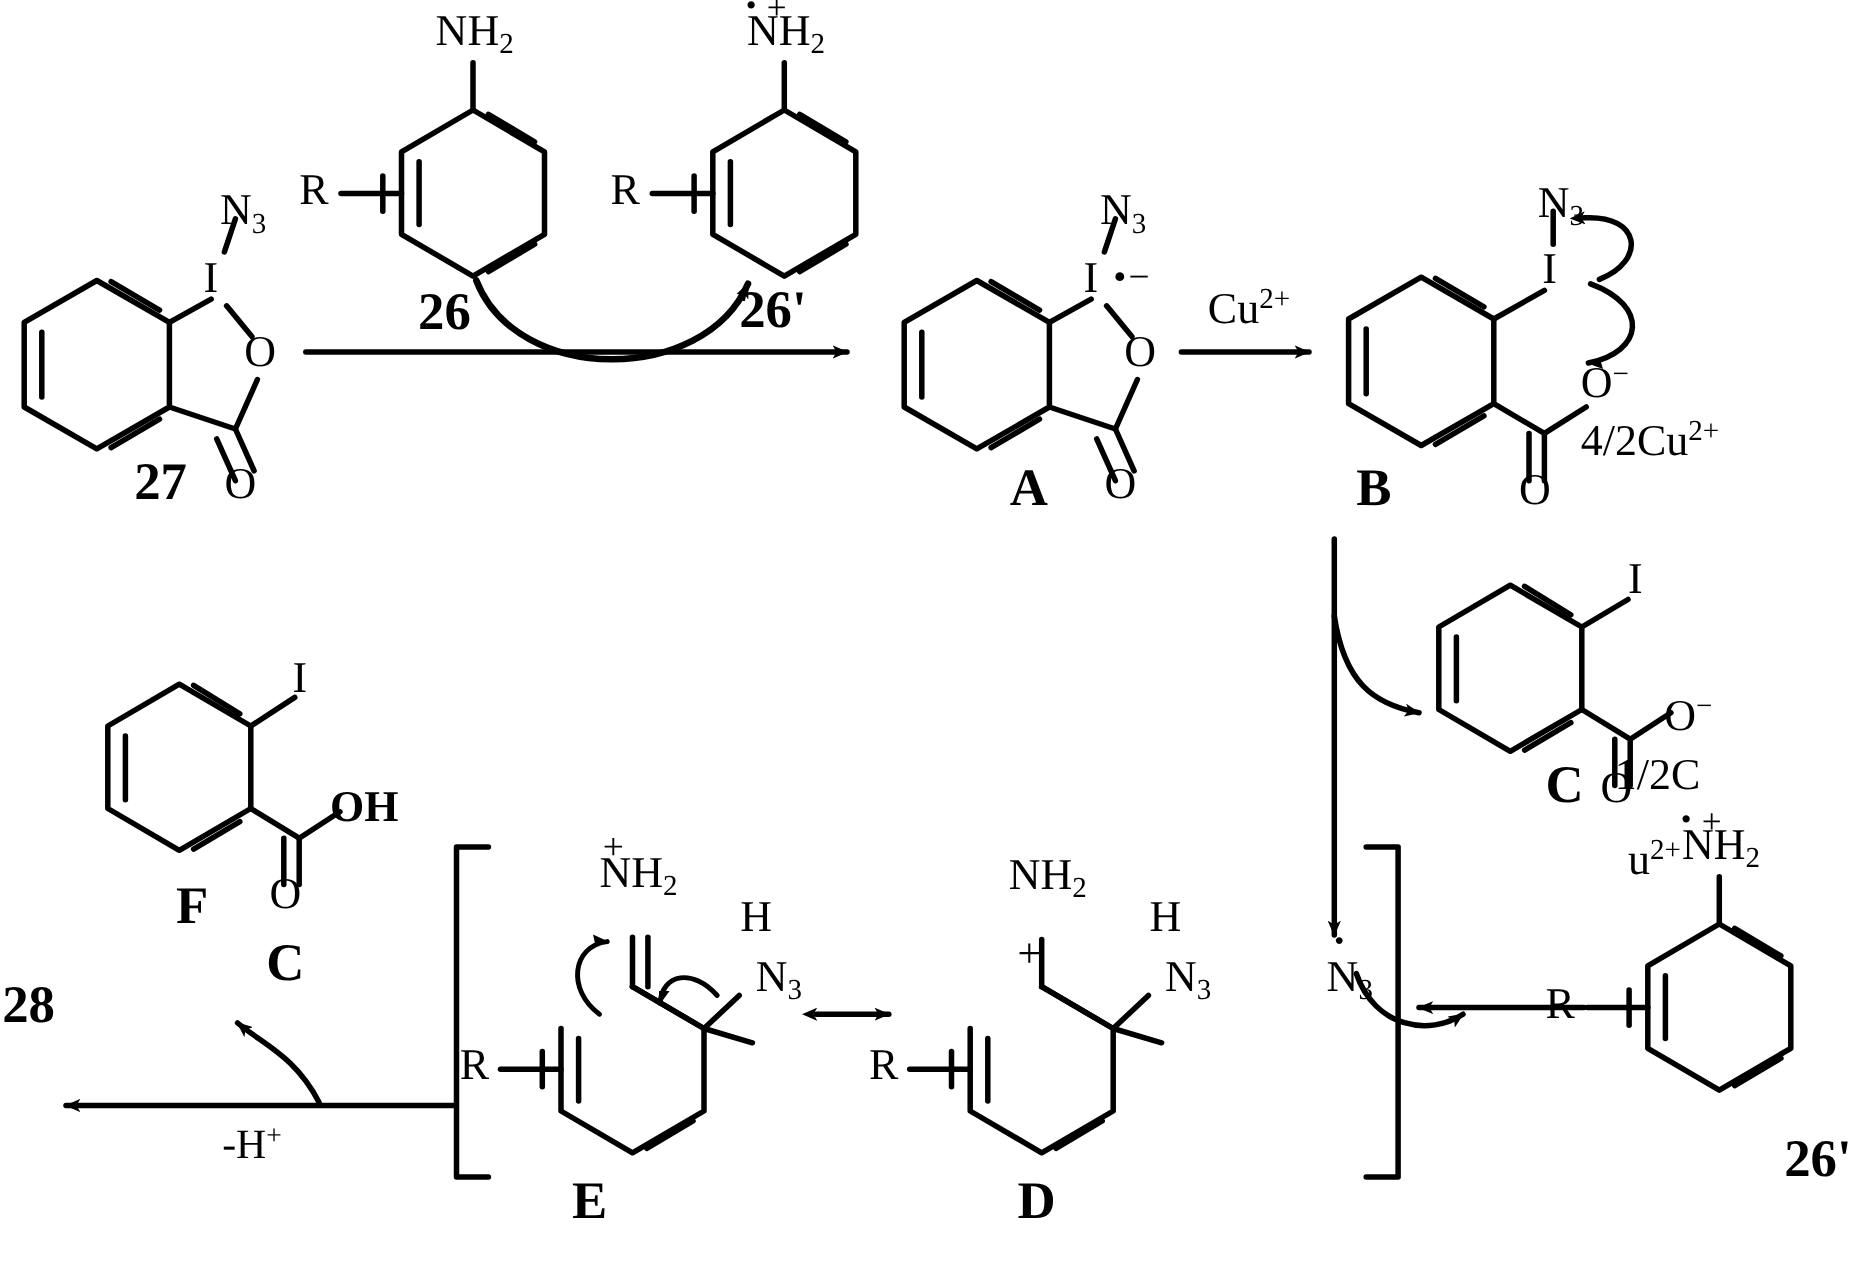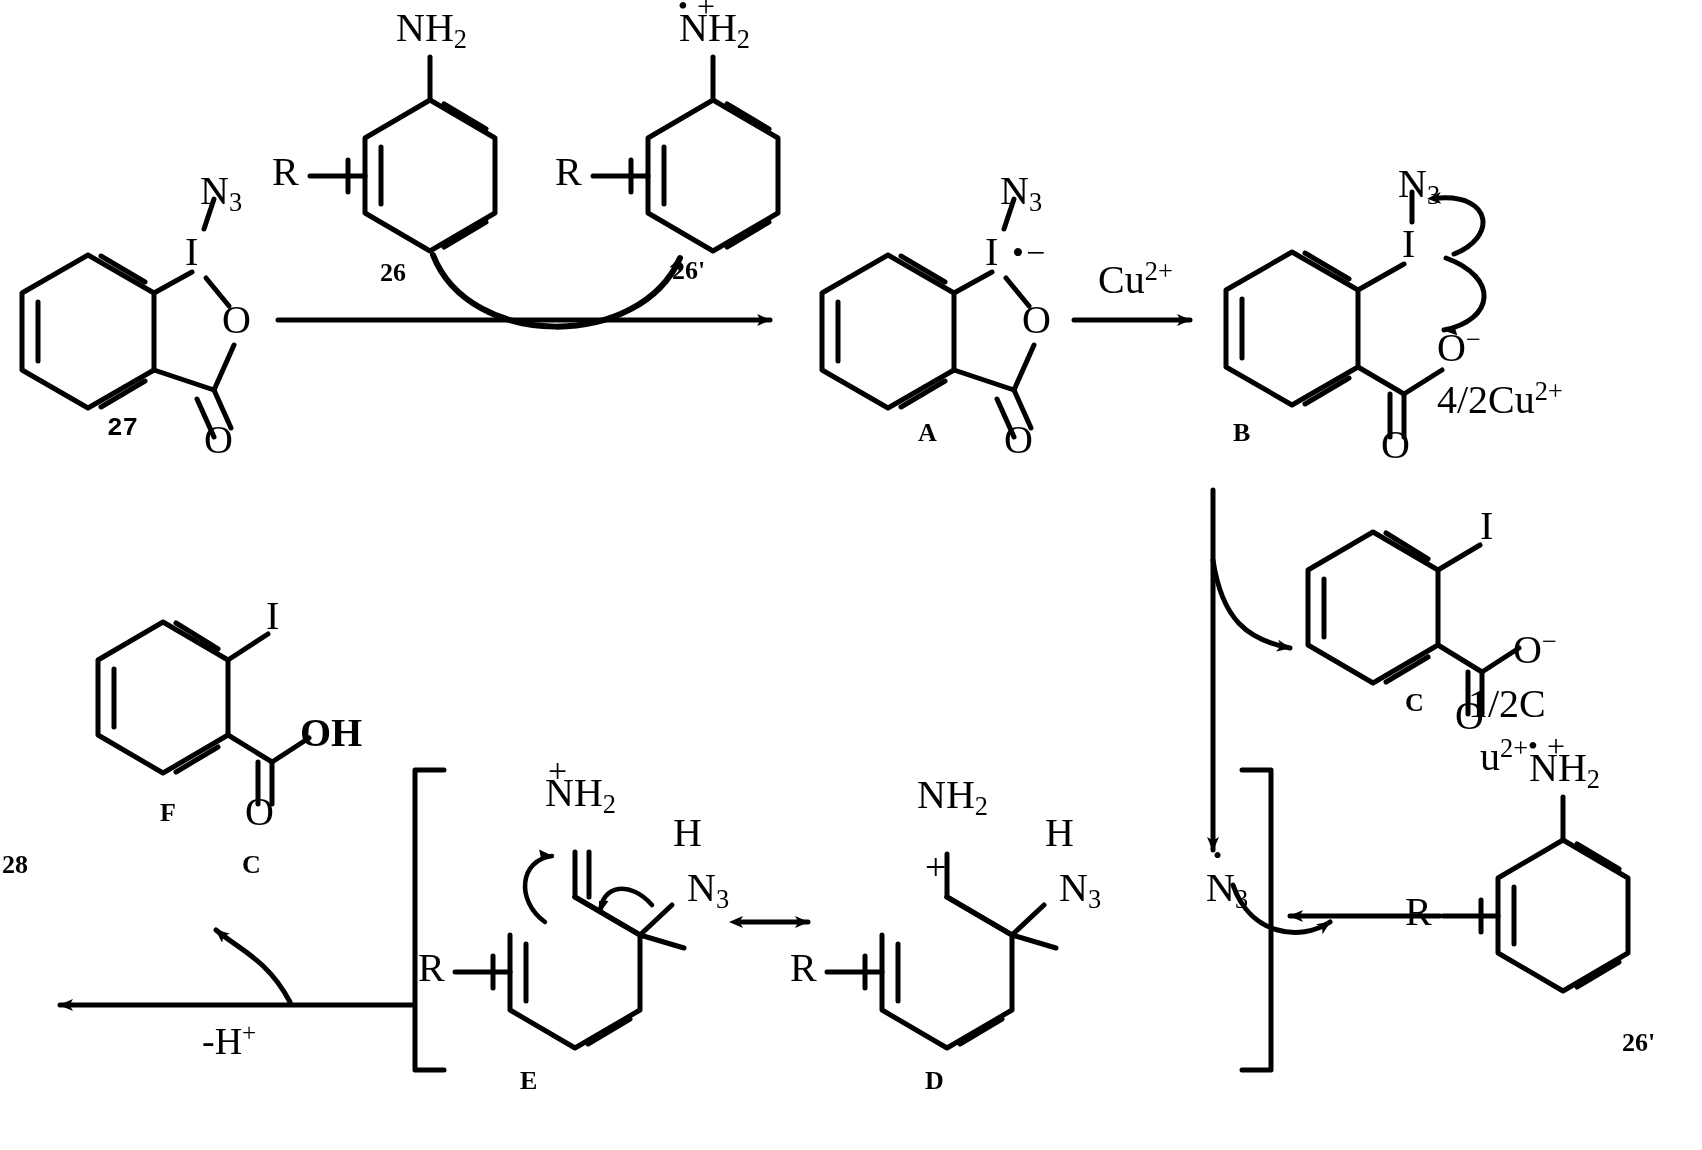--- a/index.html
+++ b/index.html
@@ -4,21 +4,21 @@
 <style>
   html,body{margin:0;padding:0;background:#fff;}
   body{width:1702px;height:1150px;position:relative;overflow:hidden;
        font-family:"Liberation Serif",serif;color:#000;}
   #scheme{position:absolute;left:0;top:0;width:1702px;height:1150px;}
   .lbl{position:absolute;white-space:nowrap;line-height:1;}
   .sub{font-size:0.66em;vertical-align:-0.28em;}
   .sup{font-size:0.66em;vertical-align:0.5em;}
   .f40{font-size:40px;}
   .f38{font-size:38px;}
-  .f42b{font-size:26px;font-weight:bold;}
+  .f42b{font-size:48px;font-weight:bold;}
 </style>
 </head>
 <body>
 
 <svg id="scheme" viewBox="0 0 1702 1150">
   <defs>
     <marker id="ah" markerWidth="14" markerHeight="12" refX="13" refY="6" orient="auto" markerUnits="userSpaceOnUse">
       <path d="M0,0 L14,6 L0,12 L3.5,6 Z" fill="#000"></path>
     </marker>
     <marker id="ahs" markerWidth="12" markerHeight="10" refX="11" refY="5" orient="auto" markerUnits="userSpaceOnUse">
@@ -201,21 +201,21 @@
     <path d="M412,1005 L60,1005" marker-end="url(#ah)"></path>
     <path d="M290,1002 C268,960 240,950 216,930" stroke-width="5" marker-end="url(#ah)"></path>
 
   </g>
 </svg>
 
 <div class="lbl f40" style="left:200px;top:171px;"><span>N</span><span class="sub">3</span></div>
 <div class="lbl f40" style="left:185px;top:232px;"><span>I</span></div>
 <div class="lbl f40" style="left:222px;top:300px;"><span>O</span></div>
 <div class="lbl f40" style="left:204px;top:420px;"><span>O</span></div>
-<div class="lbl f42b" style="left:107px;top:415px;font-family:Liberation Mono, monospace;"><span>27</span></div>
+<div class="lbl f42b" style="left:122px;top:415px;"><span>27</span></div>
 
 <div class="lbl f40" style="left:396px;top:8px;"><span>NH</span><span class="sub">2</span></div>
 <div class="lbl f40" style="left:272px;top:152px;"><span>R</span></div>
 <div class="lbl f42b" style="left:380px;top:260px;"><span>26</span></div>
 
 <div class="lbl f40" style="left:679px;top:8px;"><span>NH</span><span class="sub">2</span></div>
 <div class="lbl" style="left:678px;top:-8px;font-size:28px;"><span>•</span></div>
 <div class="lbl" style="left:697px;top:-10px;font-size:32px;"><span>+</span></div>
 <div class="lbl f40" style="left:555px;top:152px;"><span>R</span></div>
 <div class="lbl f42b" style="left:672px;top:258px;"><span>26'</span></div>
@@ -232,21 +232,21 @@
 <div class="lbl f40" style="left:1398px;top:164px;"><span>N</span><span class="sub">3</span></div>
 <div class="lbl f40" style="left:1402px;top:224px;"><span>I</span></div>
 <div class="lbl f40" style="left:1437px;top:326px;"><span>O</span><span class="sup">−</span></div>
 <div class="lbl f40" style="left:1381px;top:425px;"><span>O</span></div>
 <div class="lbl f40" style="left:1437px;top:378px;"><span>4/2Cu</span><span class="sup">2+</span></div>
 <div class="lbl f42b" style="left:1233px;top:420px;"><span>B</span></div>
 
 <div class="lbl f40" style="left:1480px;top:506px;"><span>I</span></div>
 <div class="lbl f40" style="left:1513px;top:628px;"><span>O</span><span class="sup">−</span></div>
 <div class="lbl f40" style="left:1468px;top:684px;"><span>1/2C</span></div>
-<div class="lbl f40" style="left:1480px;top:735px;"><span>u</span><span class="sup">2+</span></div>
+<div class="lbl f40" style="left:1480px;top:759px;"><span>u</span><span class="sup">2+</span></div>
 <div class="lbl f40" style="left:1455px;top:696px;"><span>O</span></div>
 <div class="lbl f42b" style="left:1405px;top:690px;"><span>C</span></div>
 
 <div class="lbl f40" style="left:1206px;top:868px;"><span>N</span><span class="sub">3</span></div>
 <div class="lbl" style="left:1213px;top:843px;font-size:26px;"><span>•</span></div>
 
 <div class="lbl f40" style="left:1529px;top:748px;"><span>NH</span><span class="sub">2</span></div>
 <div class="lbl" style="left:1528px;top:732px;font-size:28px;"><span>•</span></div>
 <div class="lbl" style="left:1547px;top:730px;font-size:32px;"><span>+</span></div>
 <div class="lbl f40" style="left:1405px;top:892px;"><span>R</span></div>
@@ -266,13 +266,13 @@
 <div class="lbl f38" style="left:925px;top:848px;"><span>+</span></div>
 <div class="lbl f42b" style="left:925px;top:1068px;"><span>D</span></div>
 
 <div class="lbl f40" style="left:266px;top:596px;"><span>I</span></div>
 <div class="lbl f40" style="left:300px;top:713px;font-weight:bold;"><span>OH</span></div>
 <div class="lbl f40" style="left:245px;top:792px;"><span>O</span></div>
 <div class="lbl f42b" style="left:160px;top:800px;"><span>F</span></div>
 
 <div class="lbl f42b" style="left:242px;top:852px;"><span>C</span></div>
 <div class="lbl f38" style="left:202px;top:1020px;"><span>-H</span><span class="sup">+</span></div>
-<div class="lbl f42b" style="left:2px;top:852px;"><span>28</span></div>
+<div class="lbl f42b" style="left:2px;top:890px;"><span>28</span></div>
 
 </body></html>

